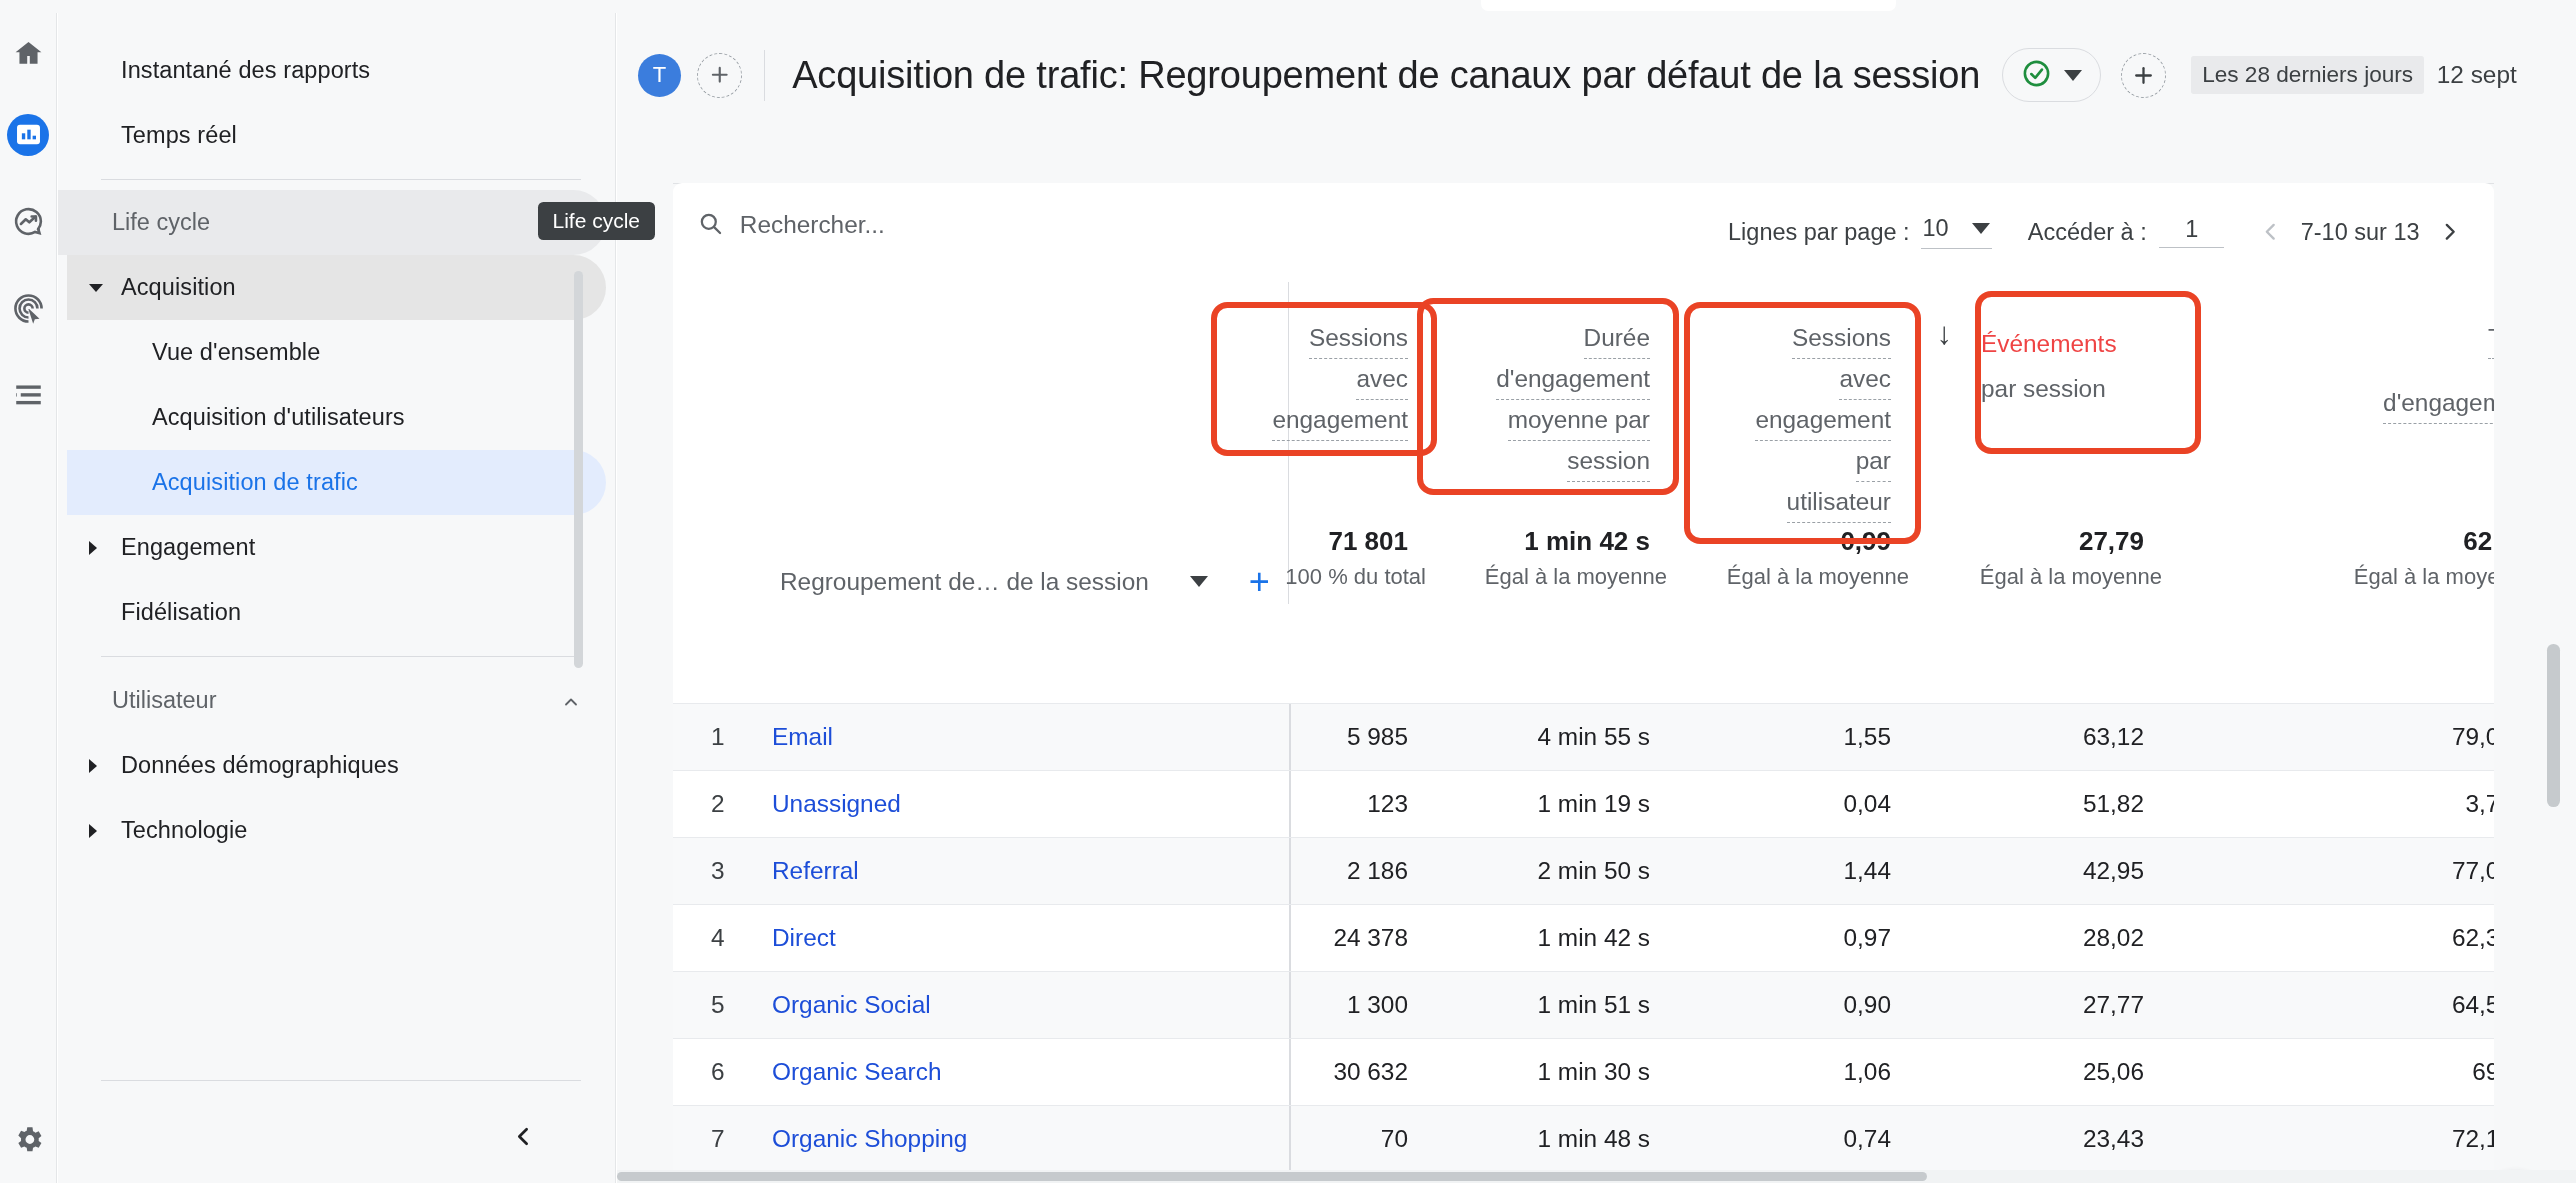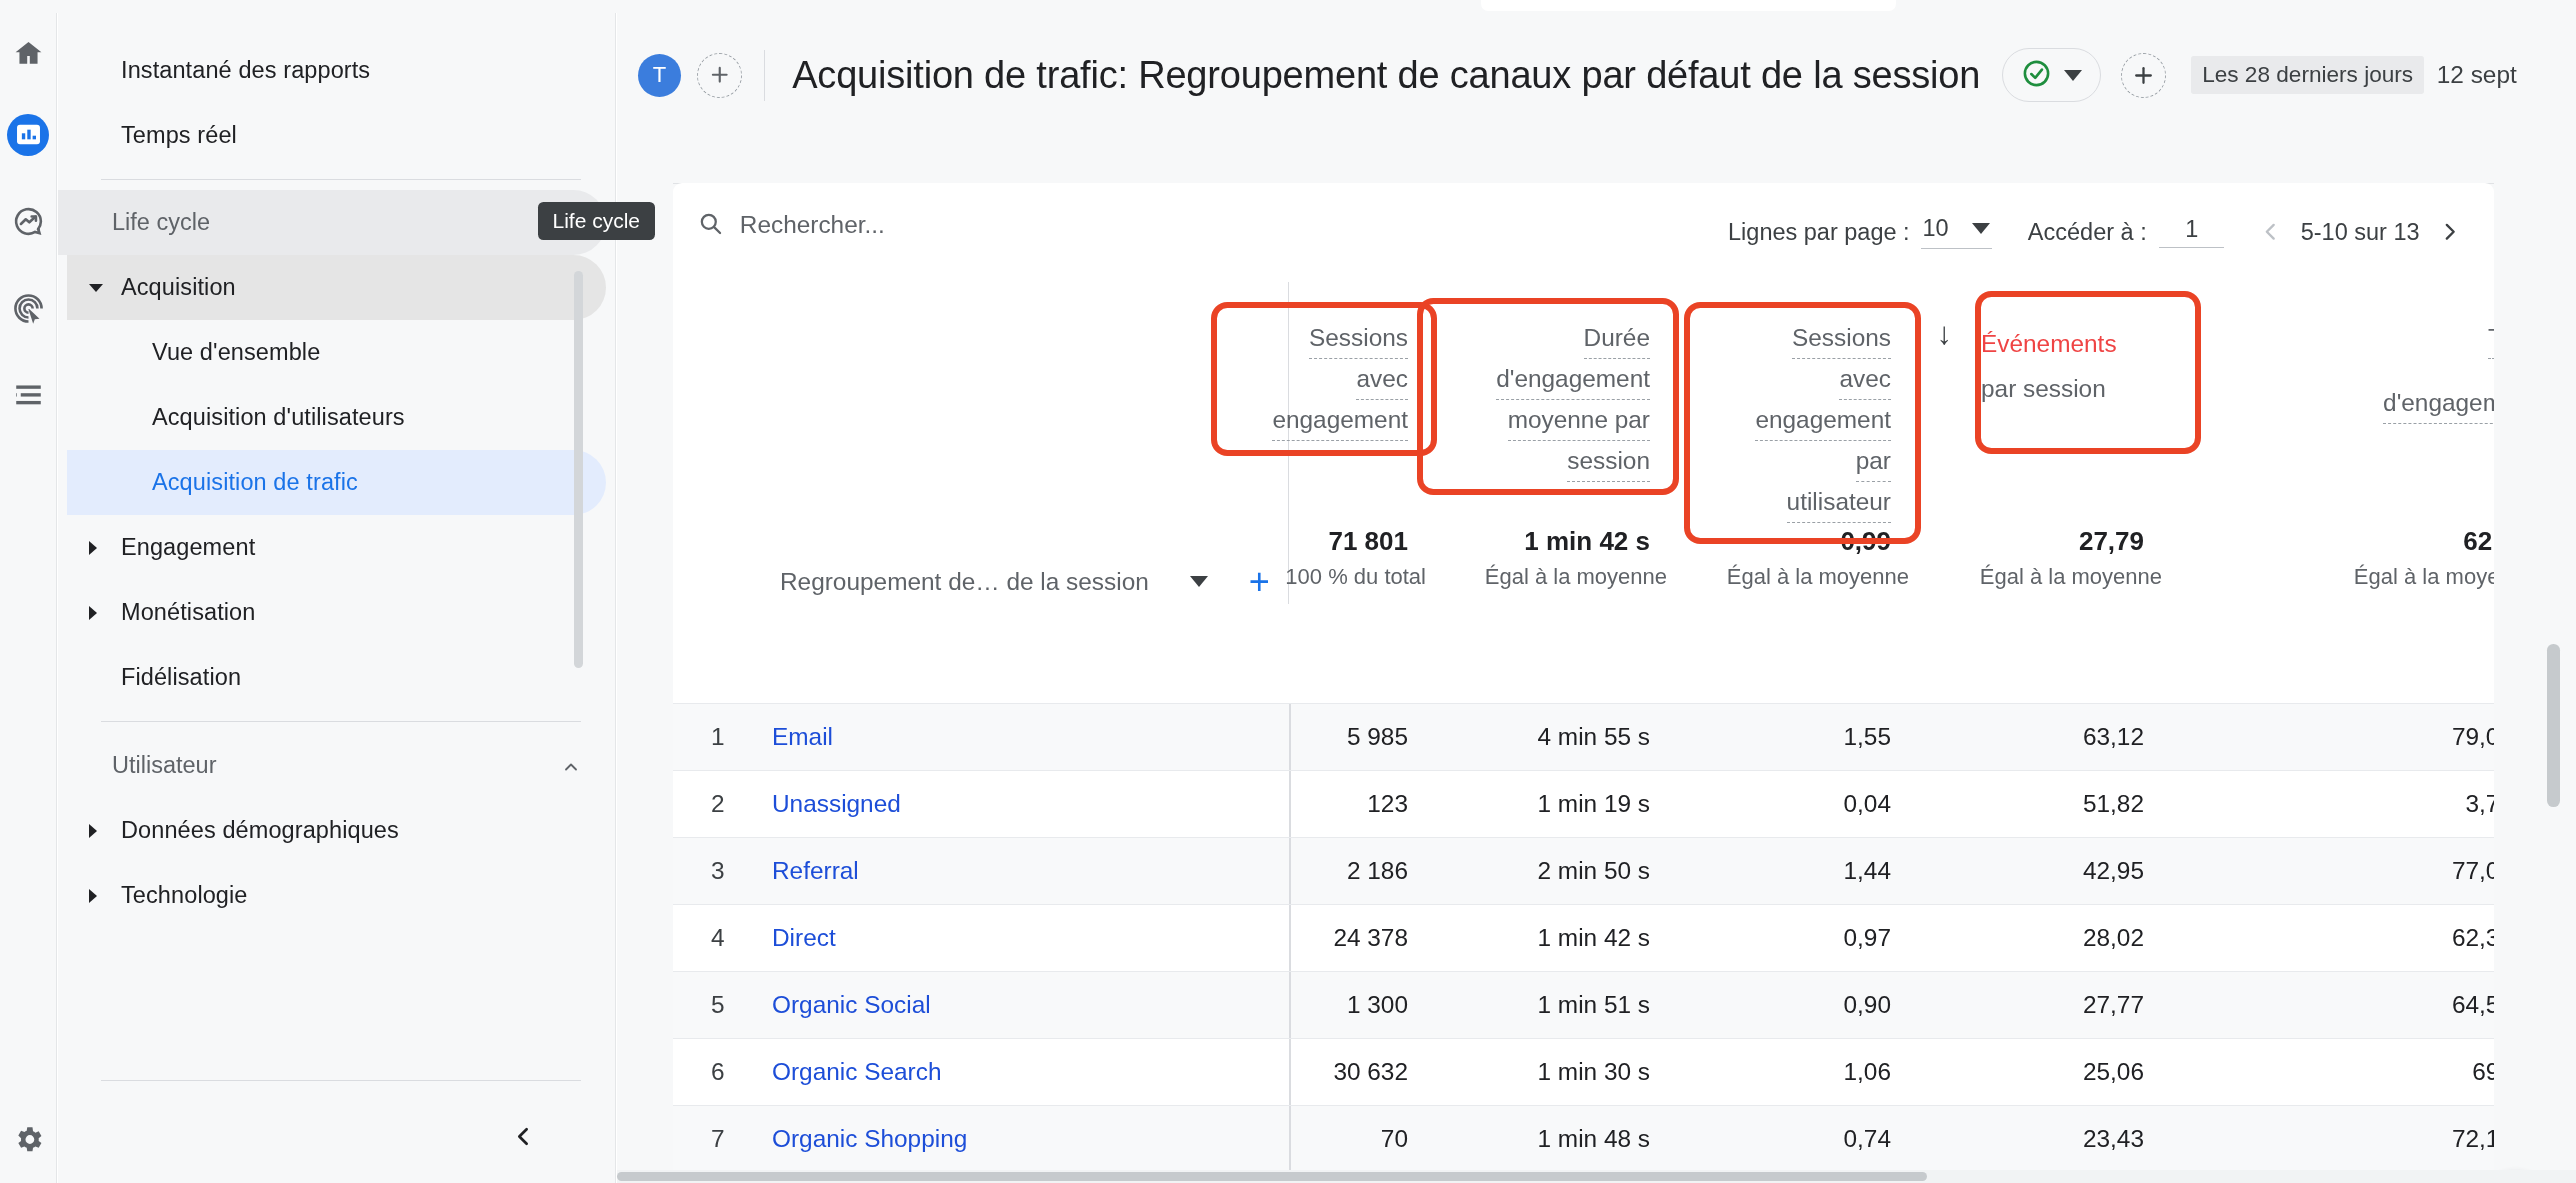--- a/index.html
+++ b/index.html
@@ -411,24 +411,20 @@
   <div class="nav-item sub">
     <span>Acquisition d'utilisateurs</span>
   </div>
   <div class="nav-item sub sel">
     <span>Acquisition de trafic</span>
   </div>
 
   <div class="nav-item plain">
     <span class="caret right"></span>
     <span>Engagement</span>
-  </div>
-  <div class="nav-item plain">
-    <span class="caret right"></span>
-    <span>Monétisation</span>
   </div>
   <div class="nav-item plain">
     <span>Fidélisation</span>
   </div>
 
   <div class="nav-divider"></div>
 
   <div class="nav-group">
     <span>Utilisateur</span>
     <span class="chev">
@@ -513,21 +509,21 @@
             <span>10</span>
             <span class="tri-down"></span>
           </span>
           <span class="lbl" style="margin-left:36px">Accéder à :</span>
           <input class="goto-input" type="text" value="1" style="">
           <span class="arrow-btn" style="margin-left:22px">
             <svg width="23.5" height="23.5" viewBox="0 0 24 24" fill="none" stroke="#bdc1c6" stroke-width="2.4" stroke-linecap="round" stroke-linejoin="round">
                 <polyline points="15,5 8,12 15,19"></polyline>
               </svg>
           </span>
-          <span class="range-lbl">5-10 sur 13</span>
+          <span class="range-lbl">7-10 sur 13</span>
           <span class="arrow-btn">
             <svg width="23.5" height="23.5" viewBox="0 0 24 24" fill="none" stroke="#3c4043" stroke-width="2.4" stroke-linecap="round" stroke-linejoin="round">
                 <polyline points="9,5 16,12 9,19"></polyline>
               </svg>
           </span>
         </div>
       </div>
 
       <div class="tbl">
 

